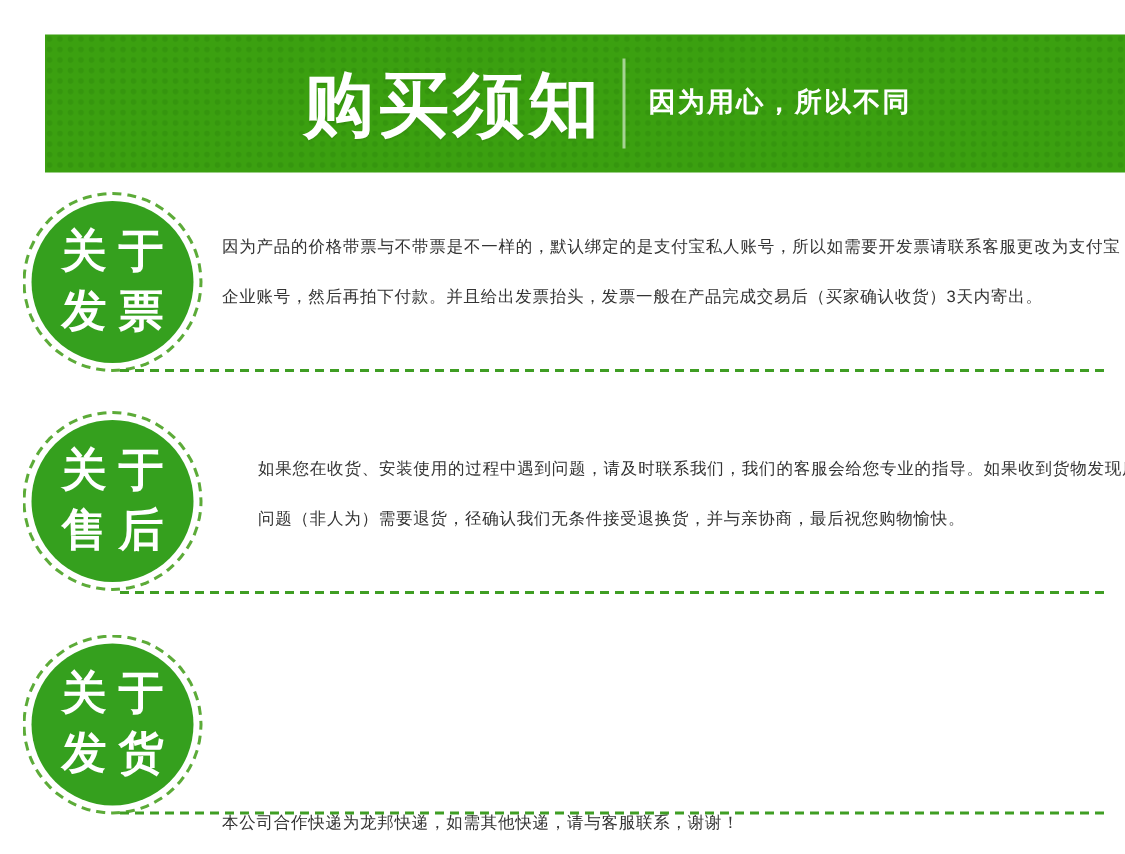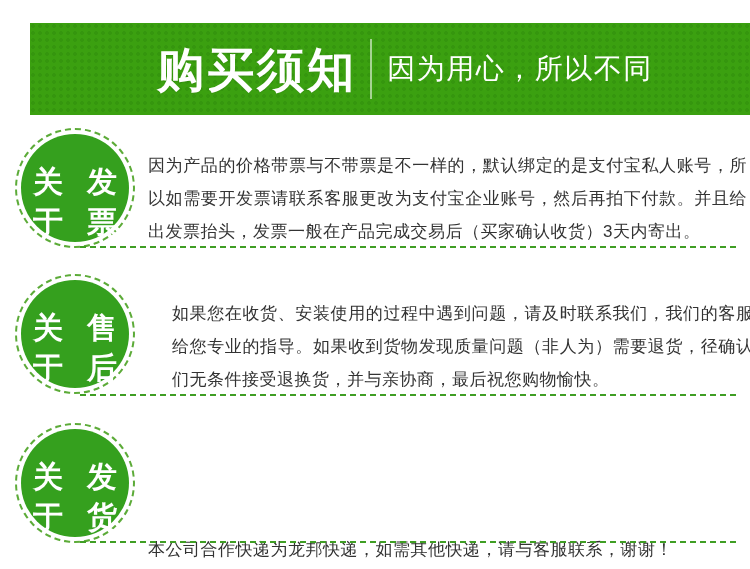--- a/index.html
+++ b/index.html
@@ -27,53 +27,53 @@
     letter-spacing:3px; line-height:1;
     text-shadow:0 1px 1px rgba(0,0,0,0.08);
   }
   .banner-divider {
     width:2px; height:60px;
     background:rgba(255,255,255,0.55);
     margin:0 15px 0 13px;
   }
   .slogan { display:flex; flex-direction:column; justify-content:center; }
   .slogan-cn {
-    font-size:28px; font-weight:normal; color:#ffffff; letter-spacing:1.5px; line-height:1.2;
+    font-size:18px; font-weight:bold; color:#ffffff; letter-spacing:1.5px; line-height:1.2;
   }
   .slogan-en {
     font-size:11.5px; font-weight:600; color:#ffffff; letter-spacing:0.4px; margin-top:5px;
   }
 
   
   .badge-ring {
     position:absolute; left:15px;
     width:120px; height:120px;
     border:2px dashed var(--ring_green, #5cab38);
     border-radius:50%;
   }
   .badge-circle {
     position:absolute; left:4px; top:4px; right:4px; bottom:4px;
     background: var(--circle_green, #35a01e);
     border-radius:50%;
-    display:flex; flex-direction:row; align-items:flex-end; justify-content:center;
+    display:flex; flex-direction:column; align-items:center; justify-content:center;
   }
   .badge-line {
     display:block; color:#ffffff;
     font-size:30px; font-weight:bold; line-height:40px;
     letter-spacing:8px; margin-right:-8px;
     text-align:center;
   }
   .ring-1 { top:128px; }
   .ring-2 { top:274px; }
   .ring-3 { top:423px; }
 
   
   .notice-text {
     position:absolute; left:148px; width:599px;
-    font-size:17px; line-height:33px; letter-spacing:0.5px;
+    font-size:11px; line-height:33px; letter-spacing:0.5px;
     color: var(--text_dark, #333333);
     text-align:justify;
   }
   .text-1 { top:149px; }
   .text-2 { top:297px;margin-left:24px; }
   .text-3 { top:501px;margin-top:32px; }
 
   
   .dash-line {
     position:absolute; left:80px; width:660px; height:2px;

